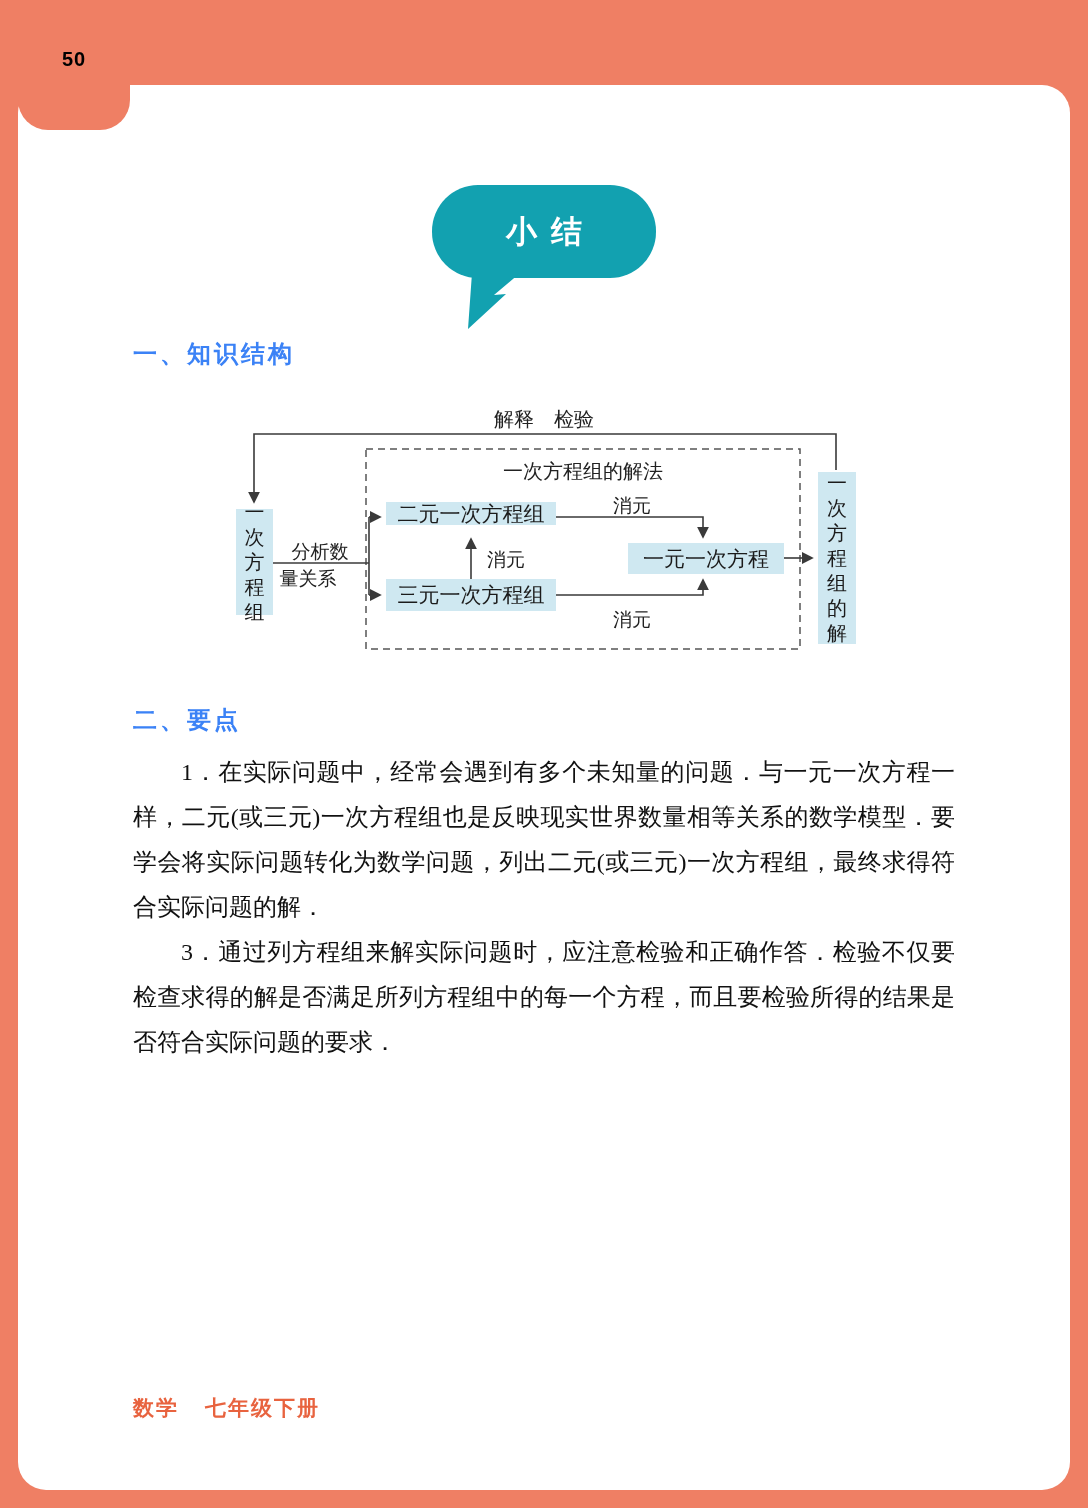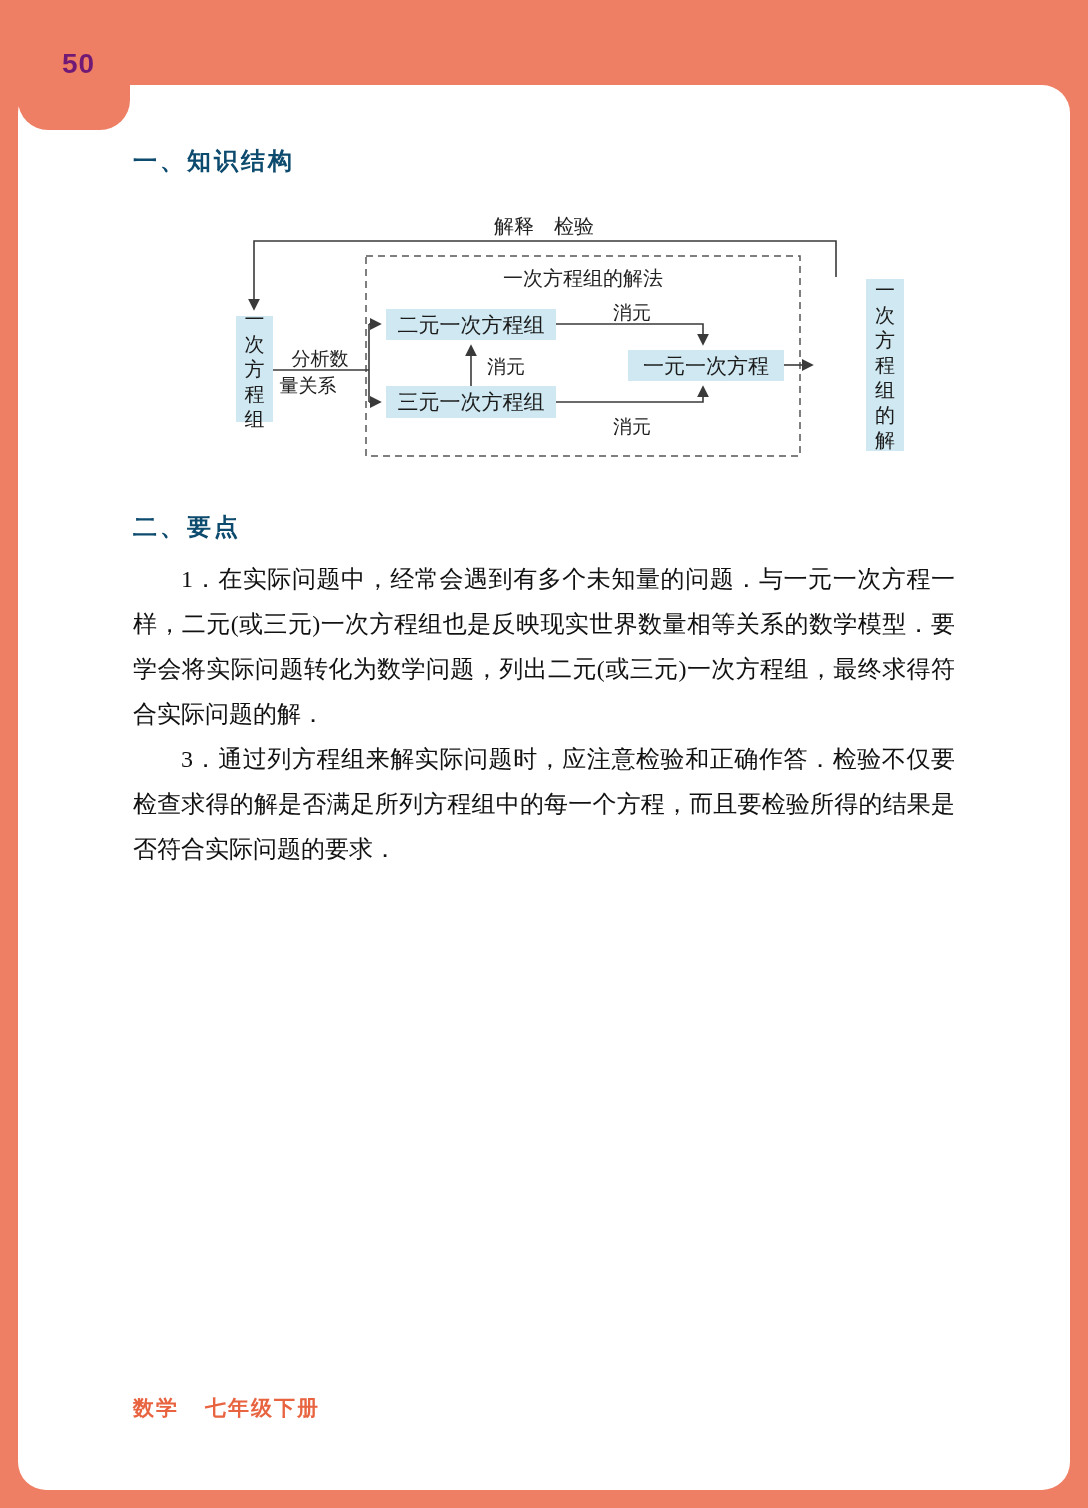--- a/index.html
+++ b/index.html
@@ -9,22 +9,22 @@
   }
   .frame{
     position:relative;
     width:1088px;height:1508px;
     background:#ef7f64;
     overflow:hidden;
     margin:0 auto;
   }
   .page-number{
     position:absolute;left:62px;top:48px;
-    color:#701a75;font-family:"Liberation Sans","DejaVu Sans",sans-serif;
-    font-weight:bold;font-size:28px;letter-spacing:1px;
+    color:#000000;font-family:"Liberation Sans","DejaVu Sans",sans-serif;
+    font-weight:bold;font-size:20px;letter-spacing:1px;
   }
   .corner-tab{
     position:absolute;left:18px;top:84px;width:112px;height:46px;
     background:#ef7f64;border-radius:0 0 30px 30px;z-index:3;
   }
   .card{
     position:absolute;left:18px;top:85px;right:18px;bottom:18px;
     background:#ffffff;border-radius:28px;z-index:2;
   }
   
@@ -35,21 +35,21 @@
   }
   .bubble-label{
     color:#ffffff;font-size:31px;font-weight:bold;
     font-family:"Liberation Sans","DejaVu Sans",sans-serif;
     letter-spacing:14px;padding-left:14px;
   }
   .bubble-tail{position:absolute;left:30px;top:88px;}
   
   .sec-title{
     margin:60px 0 0 115px;
-    color:#0c4a6e;font-family:"Liberation Sans","DejaVu Sans",sans-serif;
+    color:#3b82f6;font-family:"Liberation Sans","DejaVu Sans",sans-serif;
     font-weight:bold;font-size:24px;letter-spacing:3px;
   }
   .sec-title.second{margin-top:42px;}
   
   .diagram{position:relative;width:760px;height:260px;margin:32px 0 0 102px;}
   .diagram svg{position:absolute;left:0;top:0;}
   .dlabel{
     position:absolute;font-size:20px;color:#222;text-align:center;
     font-family:"Liberation Serif","DejaVu Serif",serif;
   }
@@ -80,20 +80,28 @@
 </style>
 </head>
 <body>
 
 <div class="frame">
   <div class="page-number">50</div>
   <div class="corner-tab"></div>
 
   <div class="card">
 
+    <div class="bubble-wrap">
+      <div class="bubble">
+        <span class="bubble-label">小结</span>
+      </div>
+      <svg class="bubble-tail" width="64" height="60">
+        <polygon points="10,0 58,0 32,22 44,21 6,56" fill="#12a1b0"></polygon>
+      </svg>
+    </div>
 
     <div class="sec-title">一、知识结构</div>
 
     <div class="diagram">
       <svg width="760" height="260">
         <defs>
           <marker id="ah" viewBox="0 0 10 10" refX="8.5" refY="5" markerWidth="7.5" markerHeight="7.5" orient="auto-start-reverse">
             <path d="M0,0 L10,5 L0,10 z" fill="#3a3a3a"></path>
           </marker>
         </defs>
@@ -117,29 +125,29 @@
       </svg>
 
       <div class="dlabel" style="left:356px;top:4px;width:136px;">解释　检验</div>
       <div class="dlabel" style="left:246px;top:56px;width:434px;">一次方程组的解法</div>
 
       <div class="dbox vert" style="left:116px;top:107px;width:37px;height:106px;">一次方程组</div>
 
       <div class="dlabel lbl-small" style="left:158px;top:137px;width:84px;">分析数</div>
       <div class="dlabel lbl-small" style="left:146px;top:164px;width:84px;">量关系</div>
 
-      <div class="dbox" style="left:266px;top:100px;width:170px;height:31px;">二元一次方程组</div>
+      <div class="dbox" style="left:266px;top:100px;width:170px;height:23px;">二元一次方程组</div>
       <div class="dbox" style="left:266px;top:177px;width:170px;height:32px;">三元一次方程组</div>
       <div class="dbox" style="left:508px;top:141px;width:156px;height:31px;">一元一次方程</div>
 
       <div class="dlabel lbl-small" style="left:482px;top:91px;width:60px;">消元</div>
       <div class="dlabel lbl-small" style="left:360px;top:145px;width:52px;">消元</div>
       <div class="dlabel lbl-small" style="left:482px;top:205px;width:60px;">消元</div>
 
-      <div class="dbox vert" style="left:698px;top:70px;width:38px;height:172px;margin-left:48px;">一次方程组的解</div>
+      <div class="dbox vert" style="left:698px;top:70px;width:38px;height:172px;">一次方程组的解</div>
     </div>
 
     <div class="sec-title second">二、要点</div>
 
     <div class="content">
       <p>1．在实际问题中，经常会遇到有多个未知量的问题．与一元一次方程一样，二元(或三元)一次方程组也是反映现实世界数量相等关系的数学模型．要学会将实际问题转化为数学问题，列出二元(或三元)一次方程组，最终求得符合实际问题的解．</p>
       <p>3．通过列方程组来解实际问题时，应注意检验和正确作答．检验不仅要检查求得的解是否满足所列方程组中的每一个方程，而且要检验所得的结果是否符合实际问题的要求．</p>
     </div>
 
     <div class="footer">

